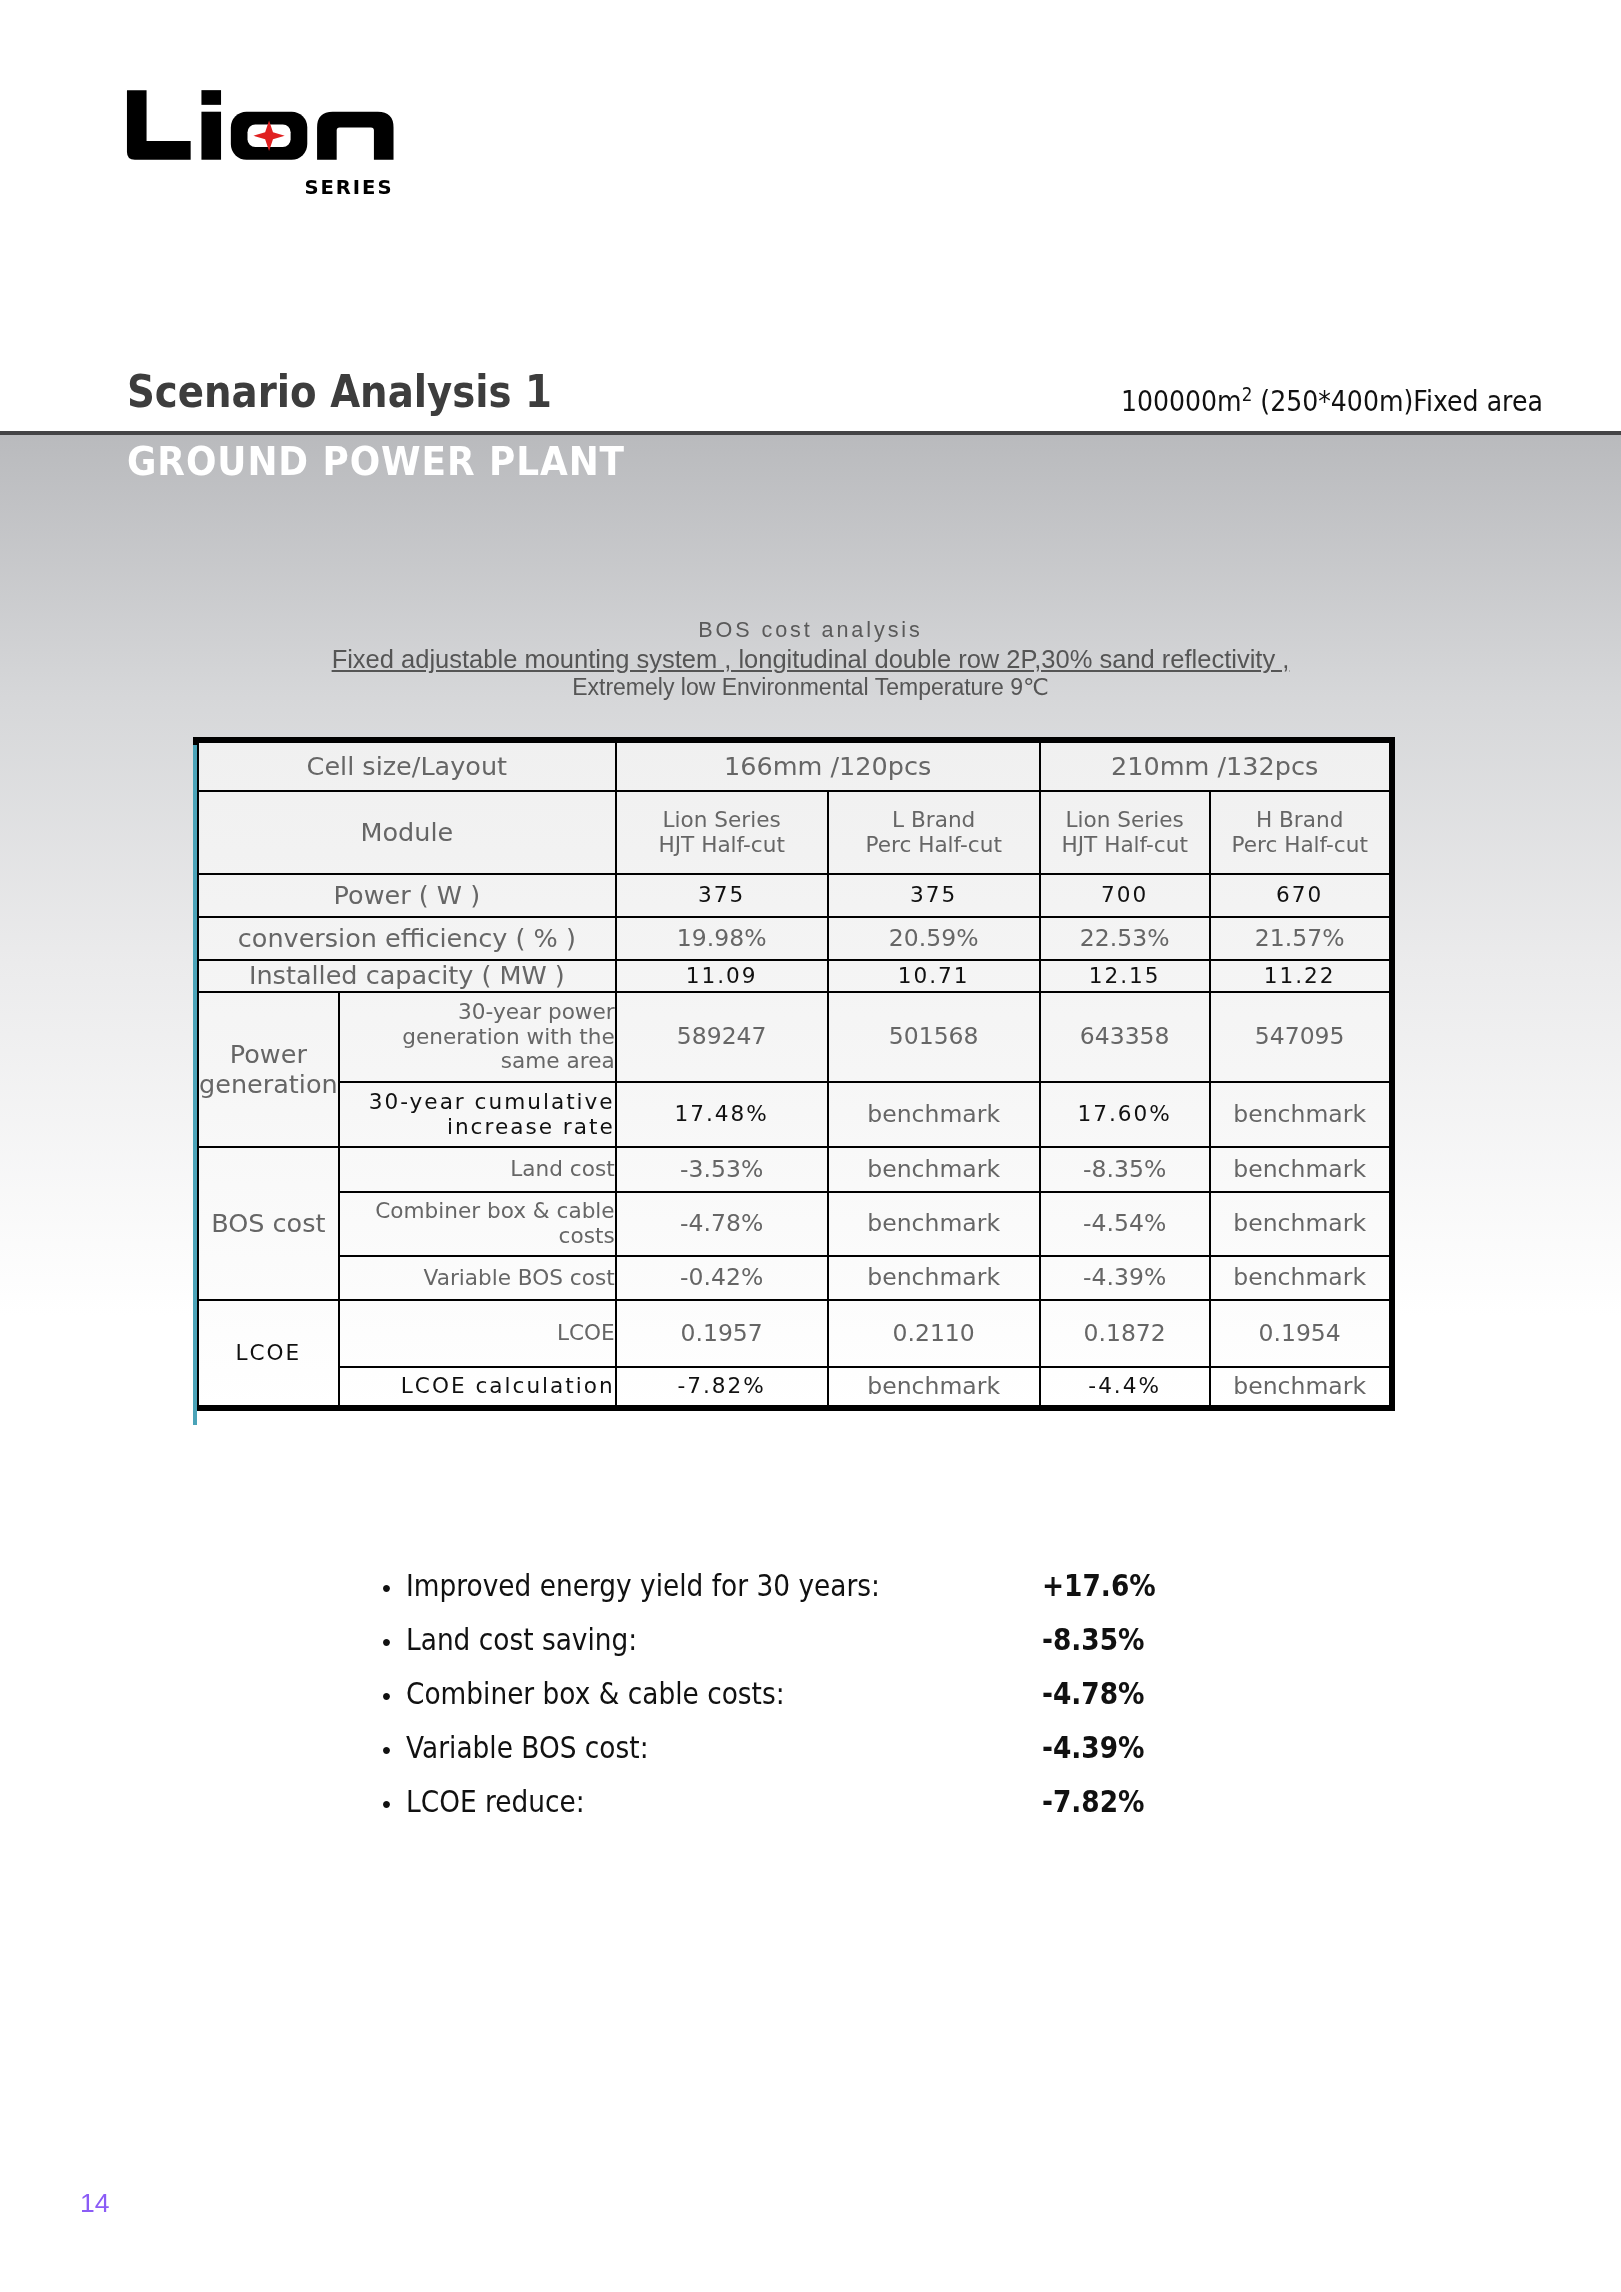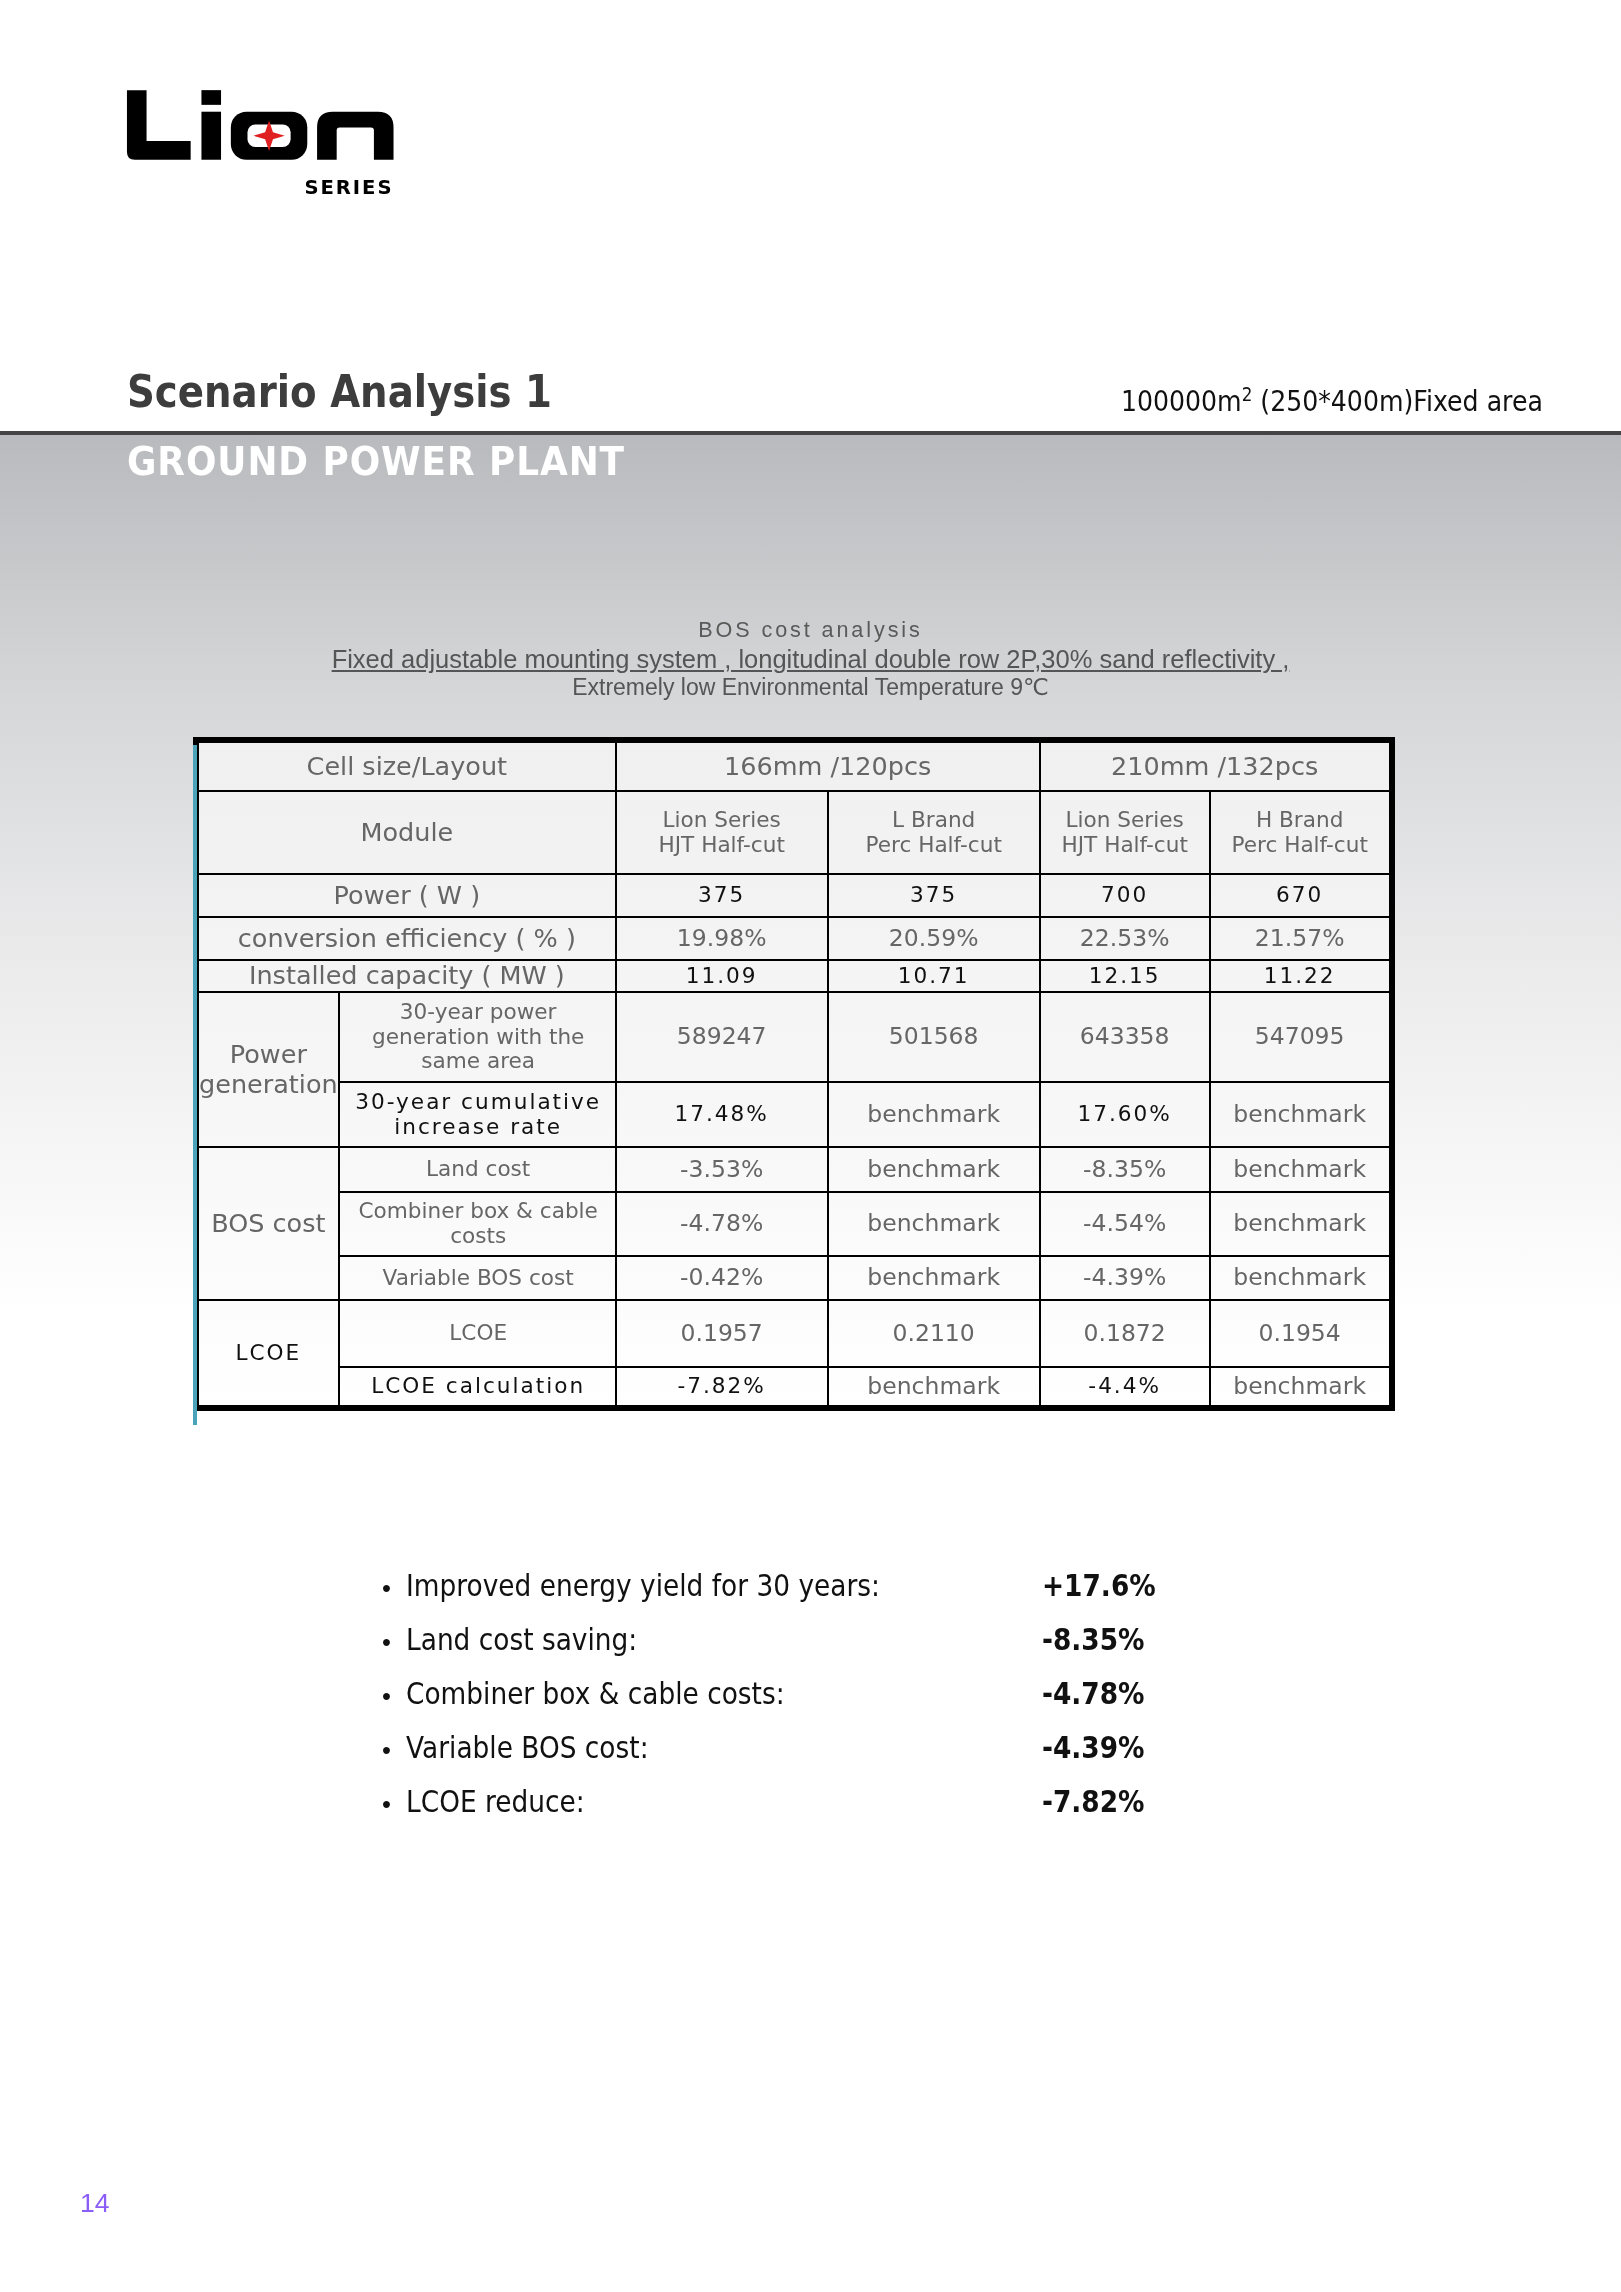--- a/index.html
+++ b/index.html
@@ -43,21 +43,21 @@
     border-collapse: collapse;
     border: 6.9px solid #000;
     background: linear-gradient(to bottom, #f0f0f0 0%, #f6f6f6 50%, #ffffff 100%);
     table-layout: fixed;
     font-family: "DejaVu Sans", sans-serif;
   }
   table.bos td {
     border: 2.9px solid #000; text-align: center; vertical-align: middle;
     color: #666; font-size: 23.5px; padding: 0; line-height: 1.15;
   }
-  table.bos td.left { text-align: center; padding-left: 2px; font-size: 21.6px; }
+  table.bos td.left { text-align: right; padding-left: 2px; font-size: 21.6px; }
   table.bos td.dark { color: #111; letter-spacing: 2px; font-size: 21.6px; }
   table.bos td.group { font-size: 25.5px; }
   table.bos td.small { font-size: 21.6px; }
 
   .summary { position: absolute; left: 382px; top: 1568px; }
   .summary-row { position: relative; height: 54px; font-size: 30px; color: #111; }
   .summary-row .bullet { position: absolute; left: 0; top: 5.9px; font-size: 25.5px; }
   .summary-row .lbl { position: absolute; left: 23.5px; top: 0; white-space: nowrap;
     font-family: "DejaVu Sans", sans-serif; transform: scaleX(0.88); transform-origin: left center; }
   .summary-row .val { position: absolute; left: 660px; top: 0; font-weight: bold;

